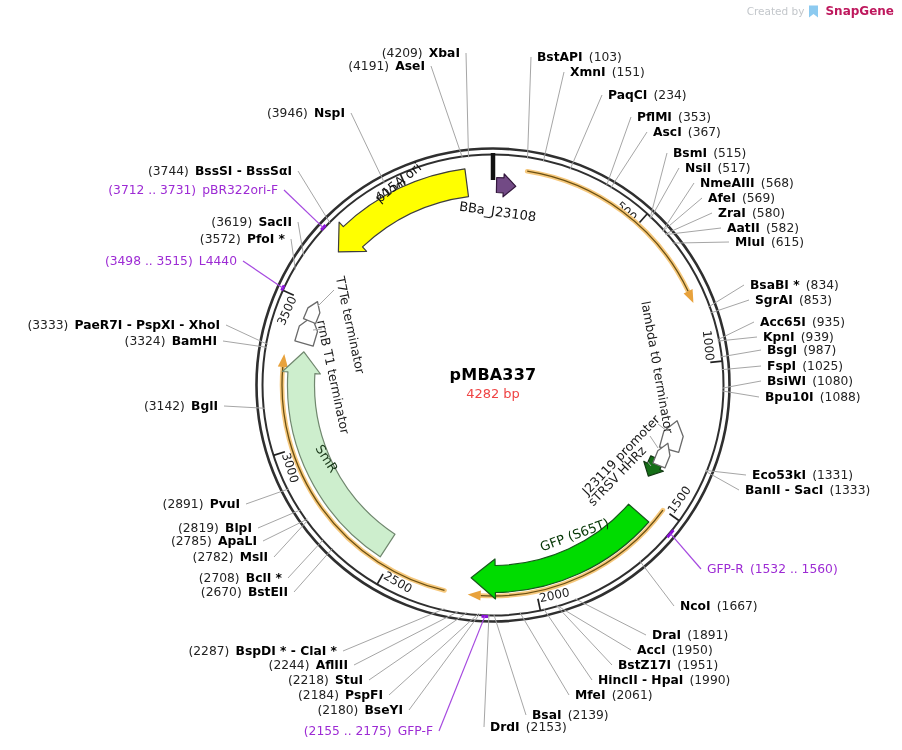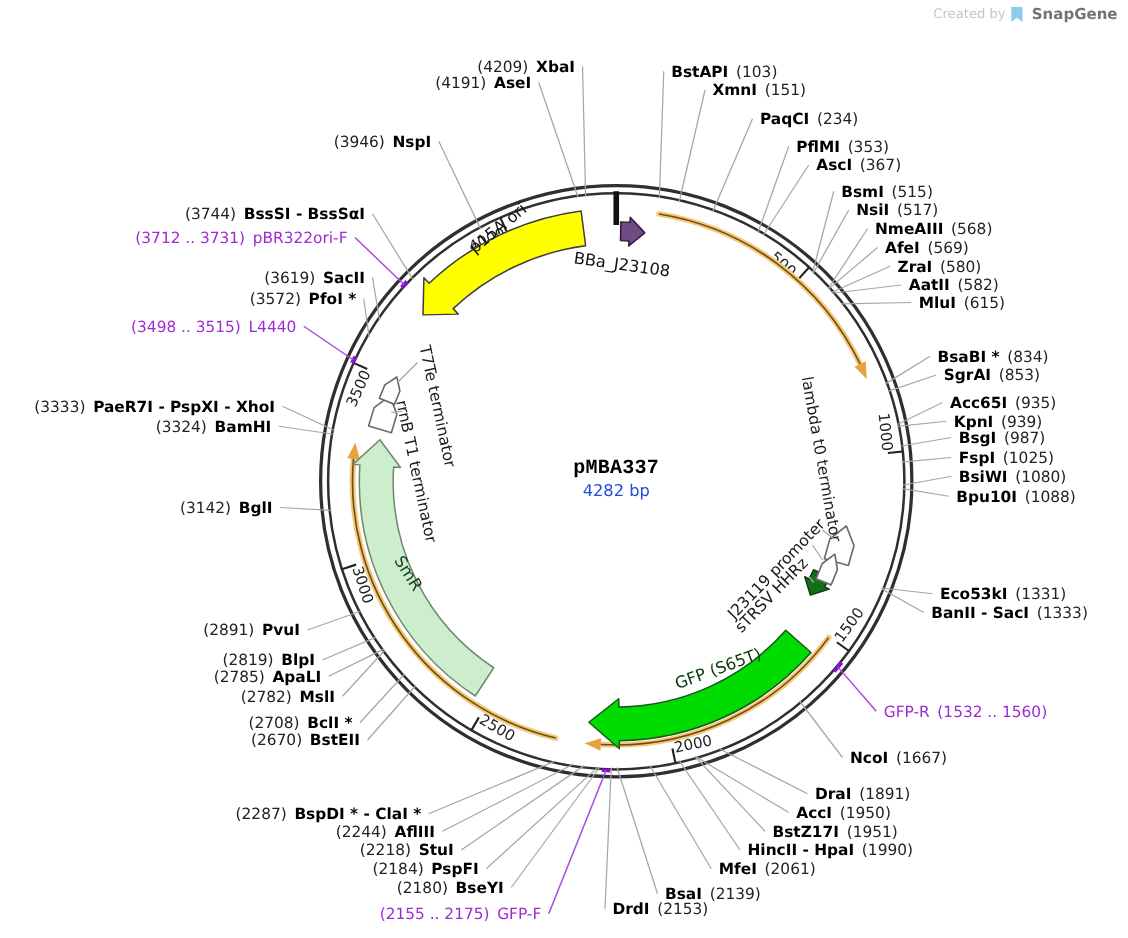--- a/index.html
+++ b/index.html
@@ -1,25 +1,25 @@
 <!DOCTYPE html>
 <html><head>
 <meta charset="utf-8">
 <style>
   html,body{margin:0;padding:0;background:#fff;}
   .page{position:relative;width:902px;height:750px;background:#ffffff;overflow:hidden;
         font-family:"DejaVu Sans",sans-serif;}
   svg{position:absolute;left:0;top:0;}
   .center-title{position:absolute;left:493px;top:383px;transform:translate(-50%,-50%);
         text-align:center;pointer-events:none;}
-  .center-title .pname{font-weight:bold;font-size:16px;color:#000;letter-spacing:.2px;font-family:Liberation Mono, monospace;}
-  .center-title .psize{font-size:13px;color:#1d4ed8;margin-top:2px;}
+  .center-title .pname{font-weight:bold;font-size:16px;color:#000;letter-spacing:.2px;}
+  .center-title .psize{font-size:13px;color:#ef4444;margin-top:2px;}
   .brand{position:absolute;top:4px;right:8px;display:flex;align-items:center;gap:4px;
         font-size:10.5px;color:#c3c7cb;}
-  .brand .bname{font-size:12px;font-weight:bold;color:#737373;margin-left:2px;}
+  .brand .bname{font-size:12px;font-weight:bold;color:#be185d;margin-left:2px;}
   .brand svg{position:static;}
   text{font-family:"DejaVu Sans",sans-serif;}
 </style>
 </head>
 <body>
 
 <div class="page">
   <svg id="map" width="902" height="750" viewBox="0 0 902 750">
       <circle cx="493" cy="385" r="236.5" fill="none" stroke="#2f2f2f" stroke-width="2.6"></circle>
       <circle cx="493" cy="385" r="230.5" fill="none" stroke="#2f2f2f" stroke-width="2"></circle>

